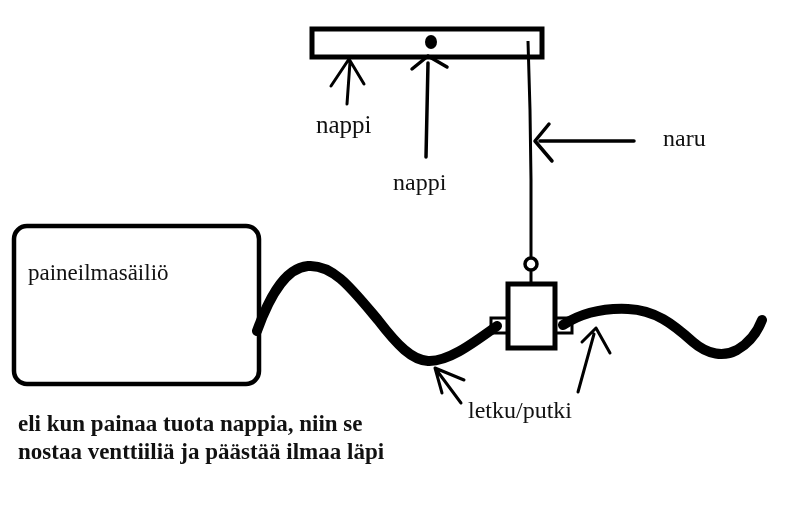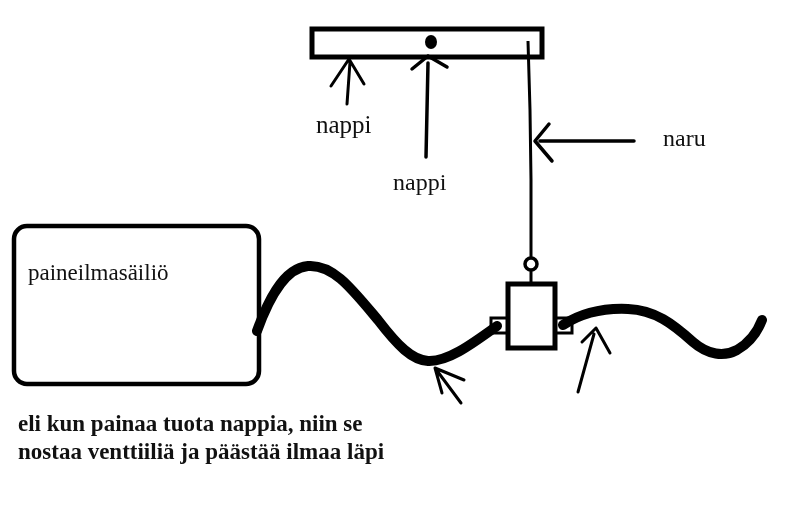--- a/index.html
+++ b/index.html
@@ -67,19 +67,20 @@
     <circle cx="531" cy="264" r="6" fill="#ffffff" stroke="#000000" stroke-width="3.5"></circle>
 
     <path d="M461,403 L438,372 M435,368 L442,393 M435,368 L464,380" fill="none" stroke="#000000" stroke-width="3" stroke-linecap="round"></path>
     <path d="M578,392 L594,334 M596,328 L582,342 M596,328 L610,353" fill="none" stroke="#000000" stroke-width="3" stroke-linecap="round"></path>
   </svg>
 
   <div class="lbl lbl-nappi">nappi</div>
   <div class="lbl lbl-akseli">nappi</div>
   <div class="lbl lbl-naru">naru</div>
   <div class="lbl lbl-tank">paineilmasäiliö</div>
+  <div class="lbl lbl-hose">letku/putki</div>
 
   <div class="caption">
     <div>eli kun painaa tuota nappia, niin se</div>
     <div>nostaa venttiiliä ja päästää ilmaa läpi</div>
   </div>
 
 </div>
 
 </body></html>

